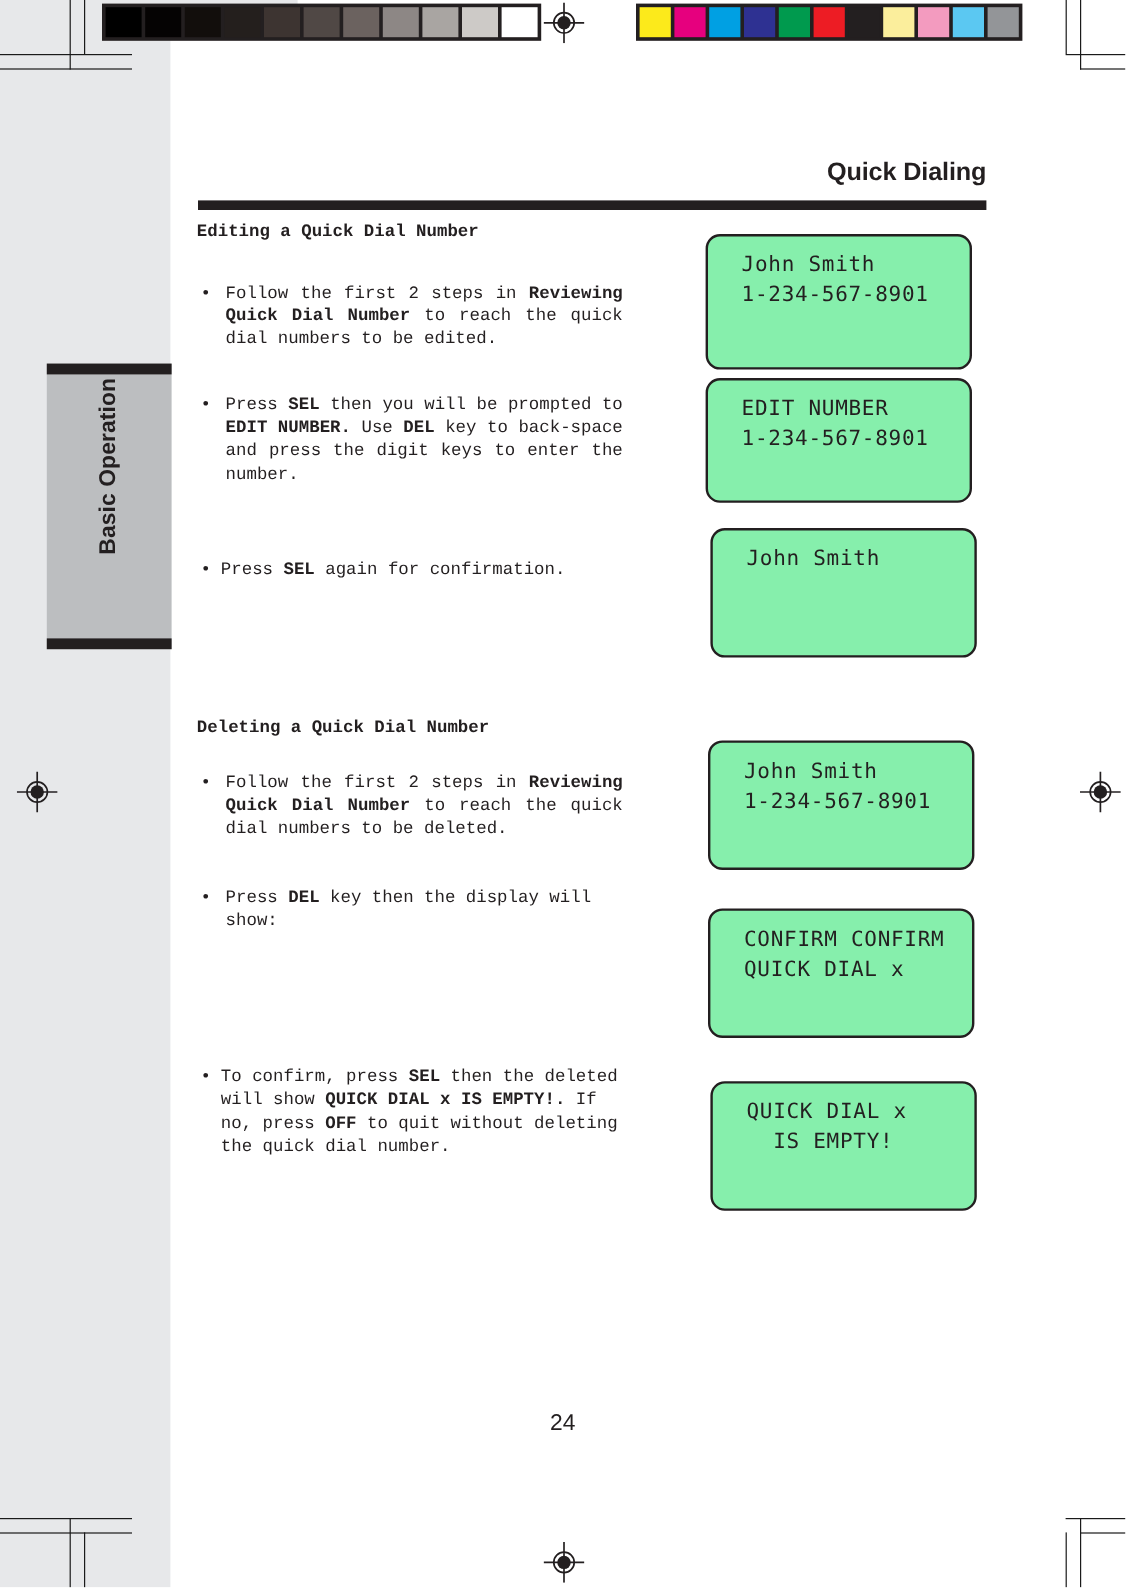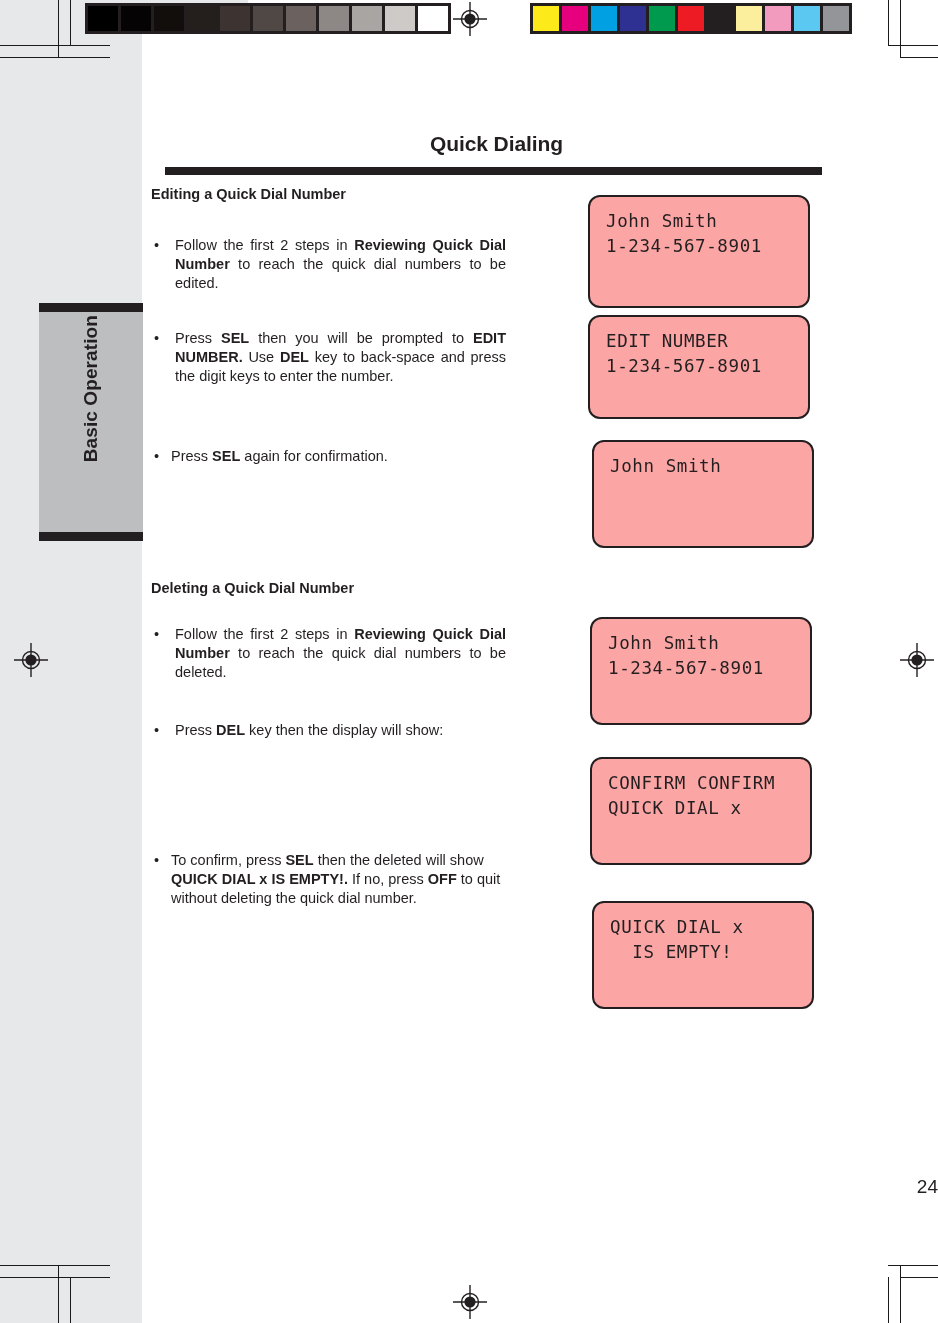--- a/index.html
+++ b/index.html
@@ -109,41 +109,42 @@
     color: #231f20;
     letter-spacing: 0.1px;
   }
 
   
   .page-title {
     position: absolute;
     left: 430px;
     top: 132px;
     width: 392px;
-    text-align: left;
+    text-align: right;
     font-size: 21px;
     font-weight: bold;
     color: #231f20;
     letter-spacing: -0.1px;
   }
   .header-rule {
     position: absolute;
     left: 165px;
     top: 167px;
     width: 657px;
     height: 8px;
     background: #231f20;
   }
 
   
   .col-text {
     position: absolute;
-    left: 151px;
+    left: 164px;
     top: 185px;
     width: 355px;
+    font-family: Liberation Mono, monospace;
   }
   .section-head {
     font-size: 14.5px;
     font-weight: bold;
     color: #231f20;
     margin: 0 0 0 0;
     line-height: 1.3;
   }
   .bullet {
     position: relative;
@@ -162,39 +163,39 @@
   }
   .bullet.nojust { text-align: left; }
   .bullet b { font-weight: bold; }
 
   
   .lcd {
     position: absolute;
     box-sizing: border-box;
     border: 2.5px solid #231f20;
     border-radius: 12px;
-    background: #fca5a5;
-    padding: 12px 0 0 16px;
+    background: #86efac;
+    padding: 12px 0 0 28px;
   }
   .lcd .line {
     font-family: "DejaVu Sans Mono", monospace;
     font-size: 17.5px;
     line-height: 1.42;
     color: #231f20;
     letter-spacing: 0.6px;
     white-space: pre;
   }
 
   
   .page-number {
     position: absolute;
     left: 0;
     top: 1176px;
     width: 938px;
-    text-align: right;
+    text-align: center;
     font-size: 19px;
     color: #231f20;
   }
 </style>
 </head>
 <body>
 
 <div id="page">
 
   <div class="page-bg-gray"></div>

